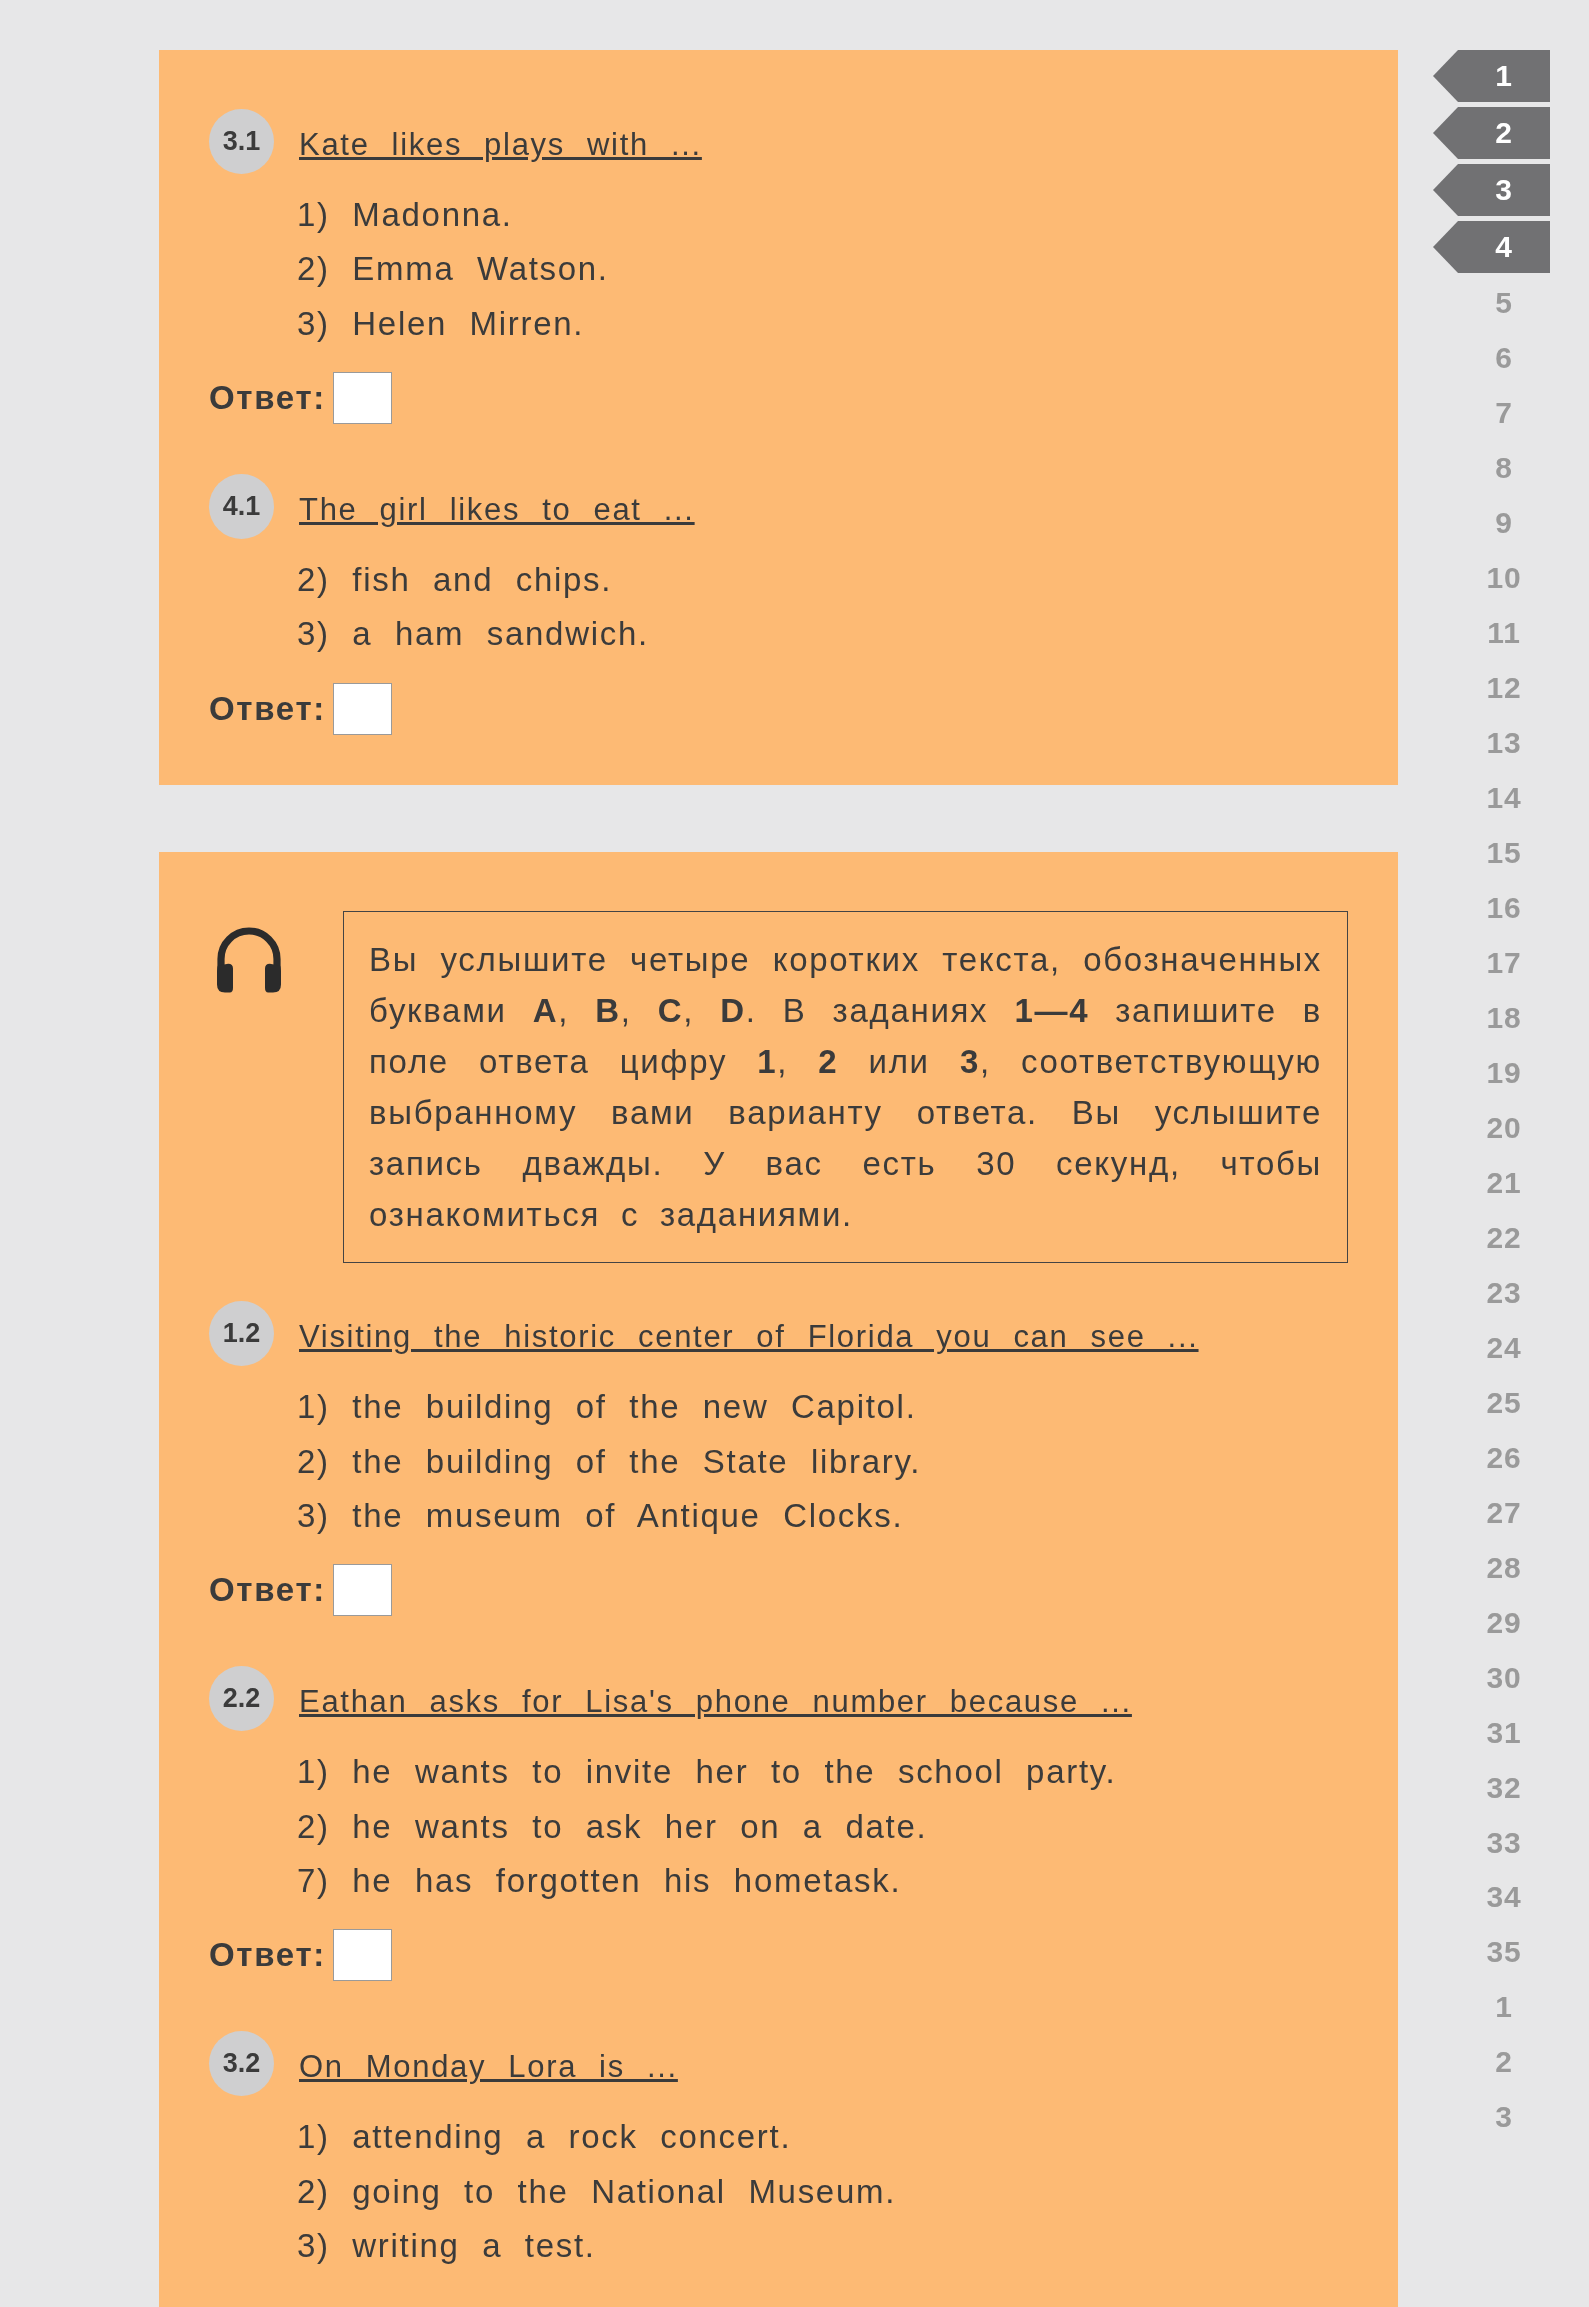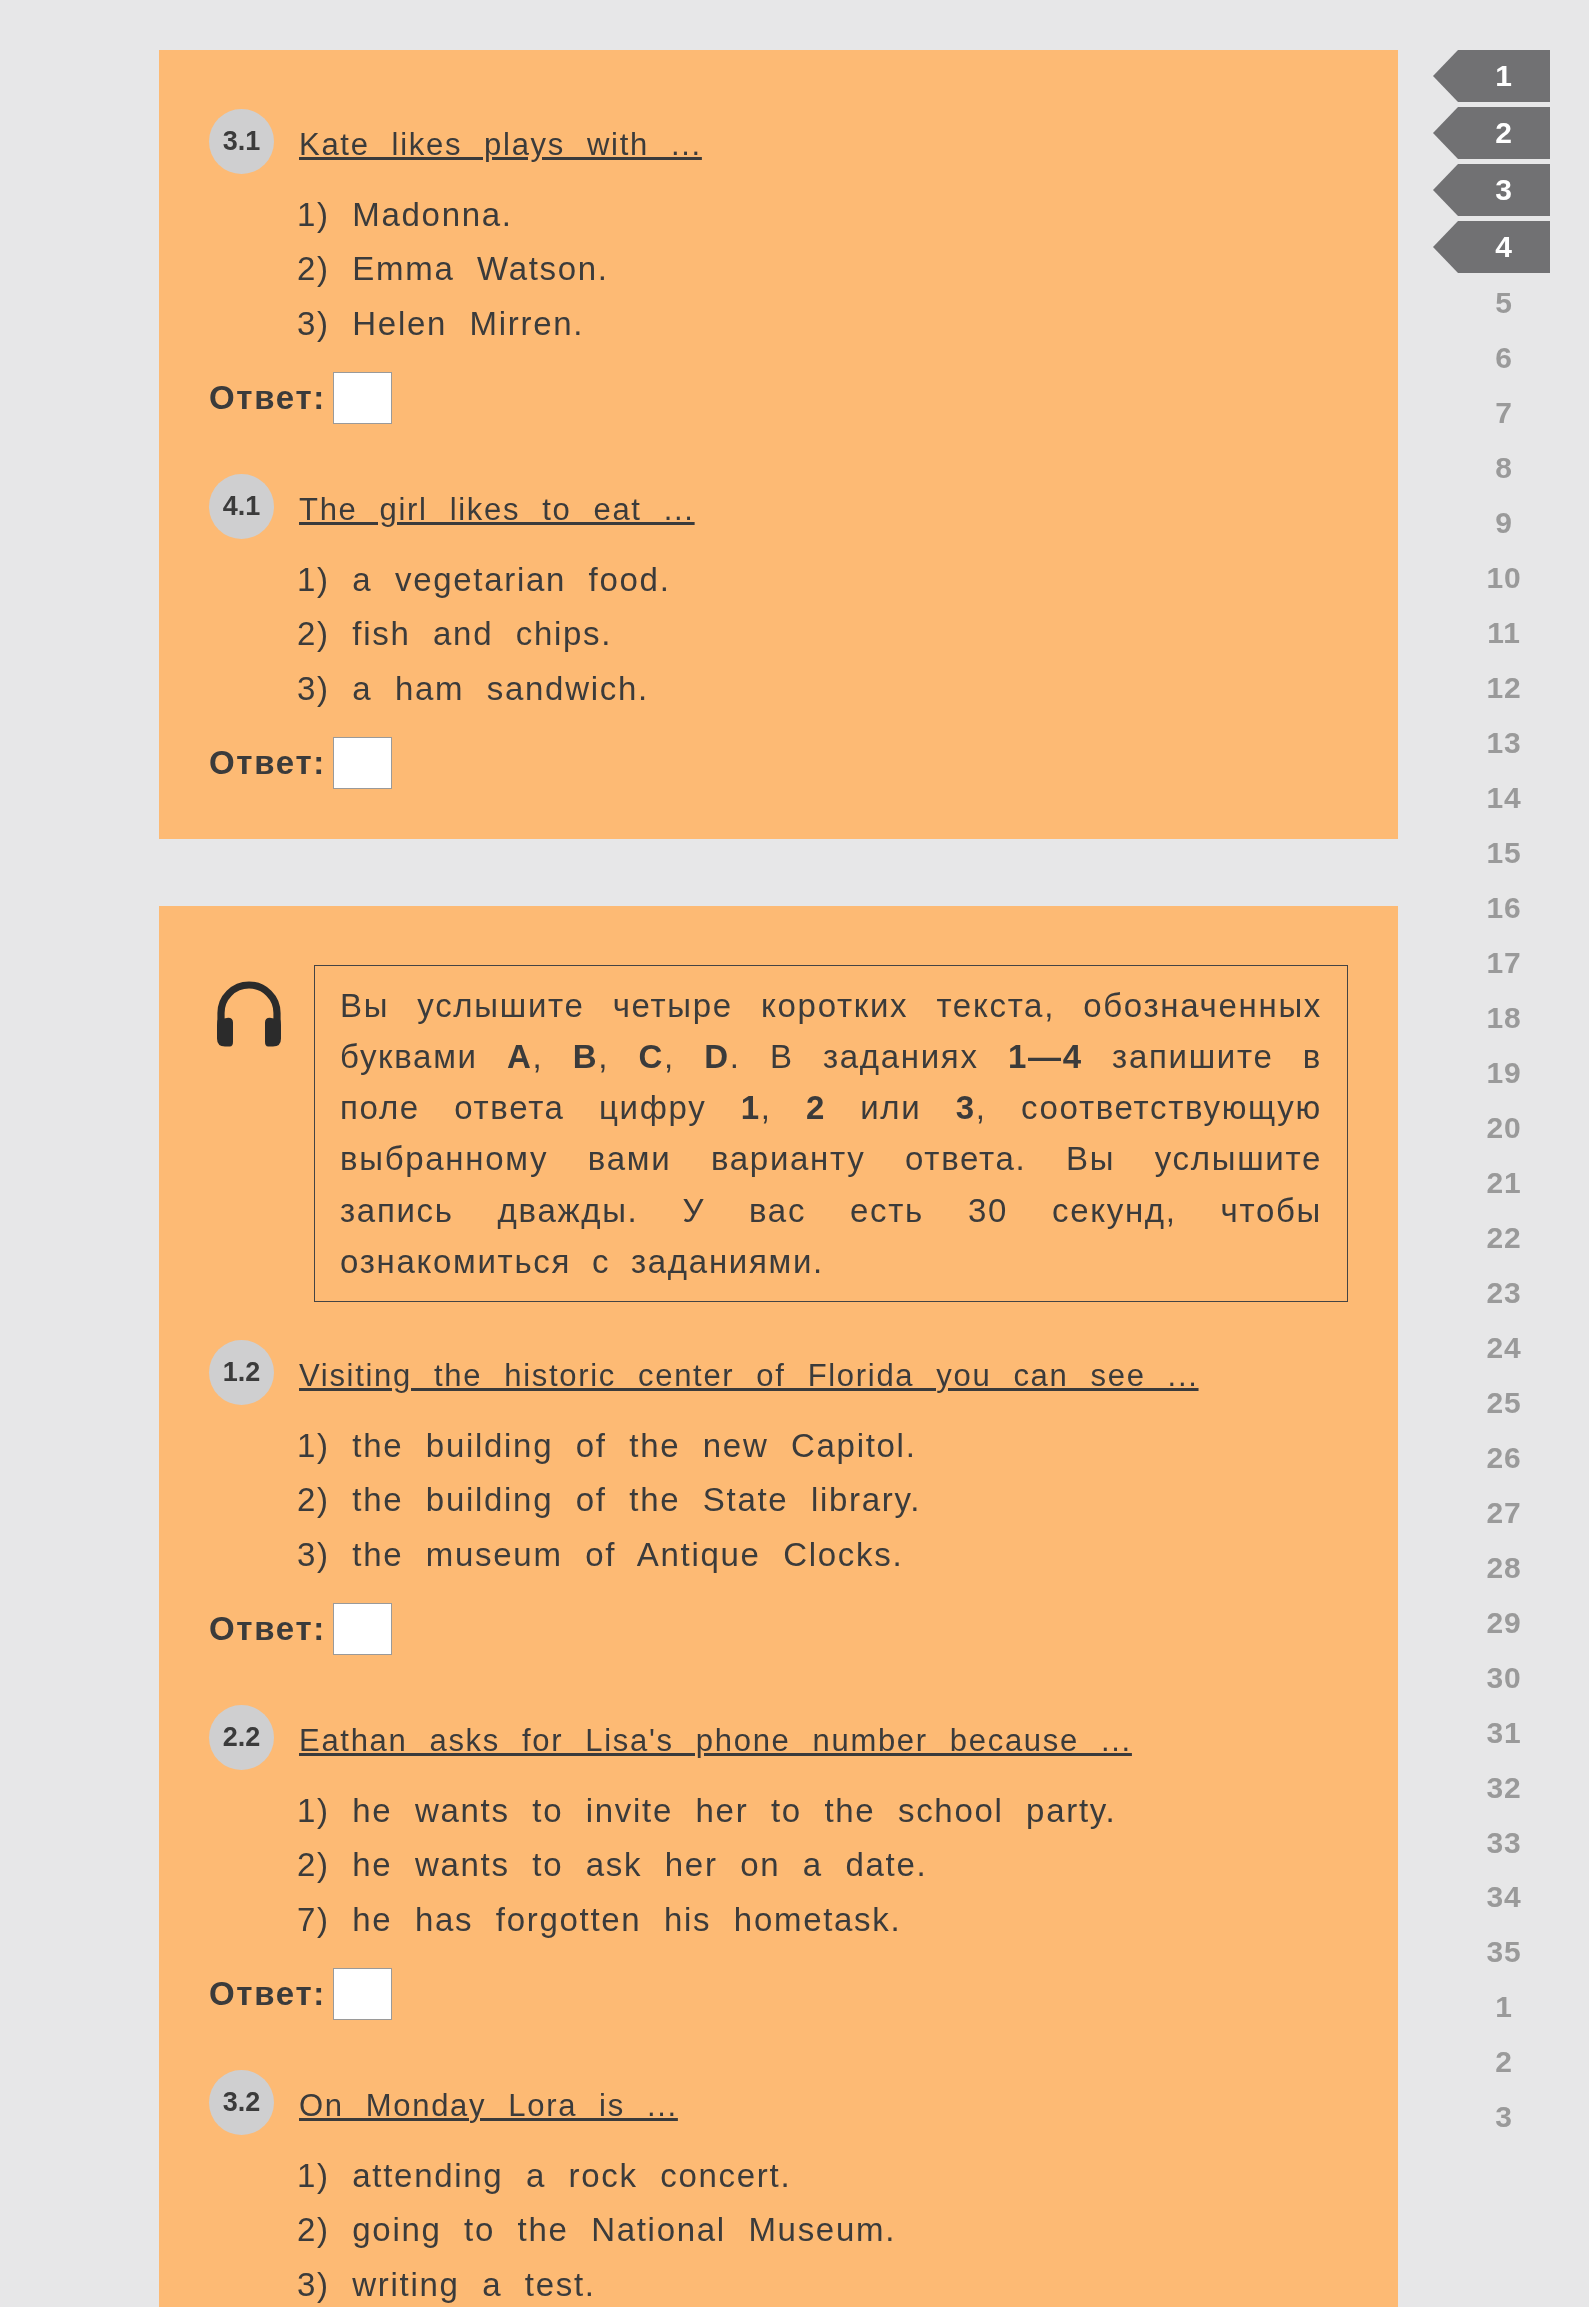--- a/index.html
+++ b/index.html
@@ -71,27 +71,28 @@
   }
   .instr-row {
     display: flex;
     align-items: flex-start;
     gap: 25px;
     margin-bottom: 38px;
   }
   .audio-icon { flex-shrink: 0; padding-top: 8.4px; }
   .instr-box {
     border: 1.7px solid #444;
-    padding: 14px 25px;
+    padding: 22px 25px;
     font-size: 33px;
     line-height: 1.55;
     letter-spacing: 1.7px;
     word-spacing: 10px;
     text-align: justify;
     flex: 1;
+    margin-left: 29px;
   }
   .instr-box b { font-weight: bold; }
 
   
   .side-nav {
     position: absolute;
     right: 40px;
     top: 50px;
     display: flex;
     flex-direction: column;
@@ -145,21 +146,20 @@
         <input class="ans-box" style="">
       </div>
     </div>
 
     <div class="q-block" style="margin-bottom:0">
       <div class="q-head">
         <div class="q-badge">4.1</div>
         <div class="q-text">The girl likes to eat ...</div>
       </div>
       <div class="q-options">
-        <div class="opt">1)  a vegetarian food.</div>
         <div class="opt">2)  fish and chips.</div>
         <div class="opt">3)  a ham sandwich.</div>
       </div>
       <div class="ans-row">
         <span class="ans-label">Ответ:</span>
         <input class="ans-box" style="">
       </div>
     </div>
 
   </div>

